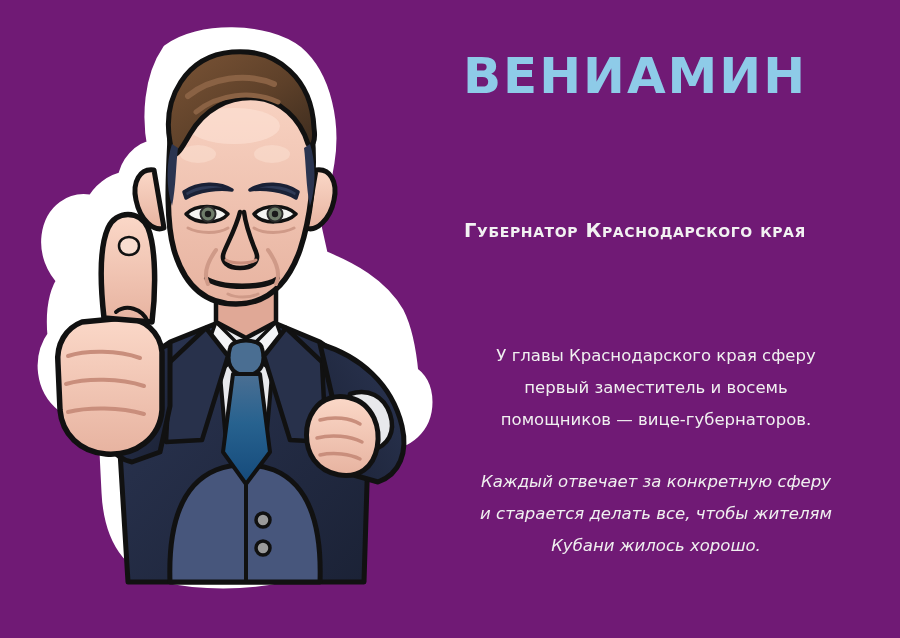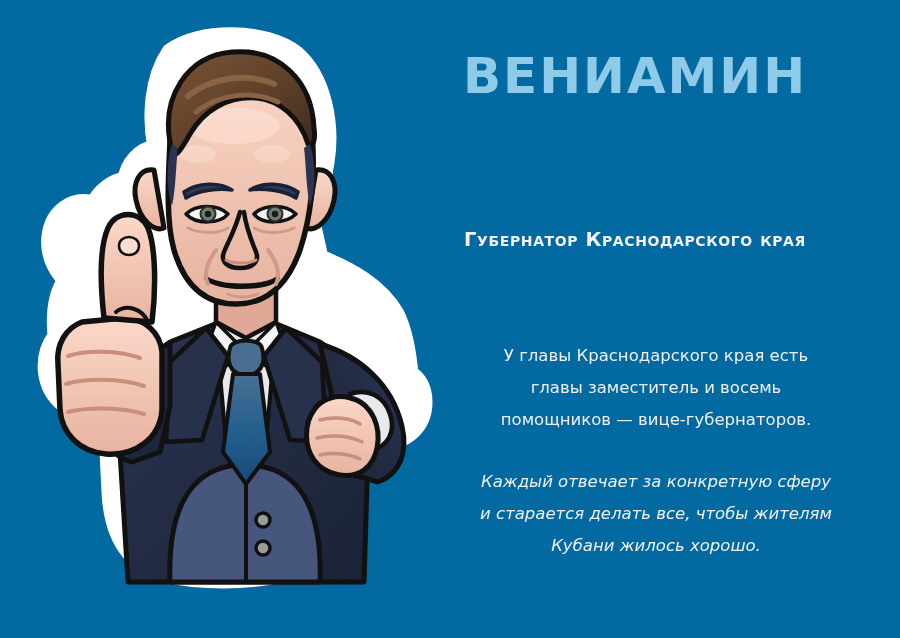--- a/index.html
+++ b/index.html
@@ -5,21 +5,21 @@
 <style>
   html, body {
     margin: 0;
     padding: 0;
     background: #3a3a3a;
   }
   .poster {
     position: relative;
     width: 900px;
     height: 638px;
-    background: #0369a1;
+    background: #701a75;
     overflow: hidden;
     font-family: "DejaVu Sans", sans-serif;
   }
 
   
   .illustration {
     position: absolute;
     left: 20px;
     top: 22px;
     width: 420px;
@@ -56,21 +56,21 @@
     letter-spacing: 2px;
     line-height: 0.97;
     white-space: nowrap;
   }
   .title-line-1 { font-size: 50px; }
   .title-line-2 { font-size: 56px; margin-top: 4px; }
 
   .subtitle {
     position: absolute;
     left: 0;
-    top: 228px;
+    top: 219px;
     width: 470px;
     text-align: center;
     color: #f2f2f2;
     font-family: "DejaVu Sans", sans-serif;
     font-weight: 700;
     font-size: 19.5px;
     font-variant: small-caps;
     letter-spacing: 0.6px;
     white-space: nowrap;
   }
@@ -291,18 +291,18 @@
 
   <div class="content">
 
     <div class="title-block">
       <span class="title-line title-line-1">ВЕНИАМИН</span>
     </div>
 
     <div class="subtitle">Губернатор Краснодарского края</div>
 
     <div class="body-block">
-      <p class="para">У главы Краснодарского края есть главы заместитель и восемь помощников — вице-губернаторов.</p>
+      <p class="para">У главы Краснодарского края сферу первый заместитель и восемь помощников — вице-губернаторов.</p>
       <p class="para">Каждый отвечает за конкретную сферу и старается делать все, чтобы жителям Кубани жилось хорошо.</p>
     </div>
 
   </div>
 </div>
 
 </body></html>

